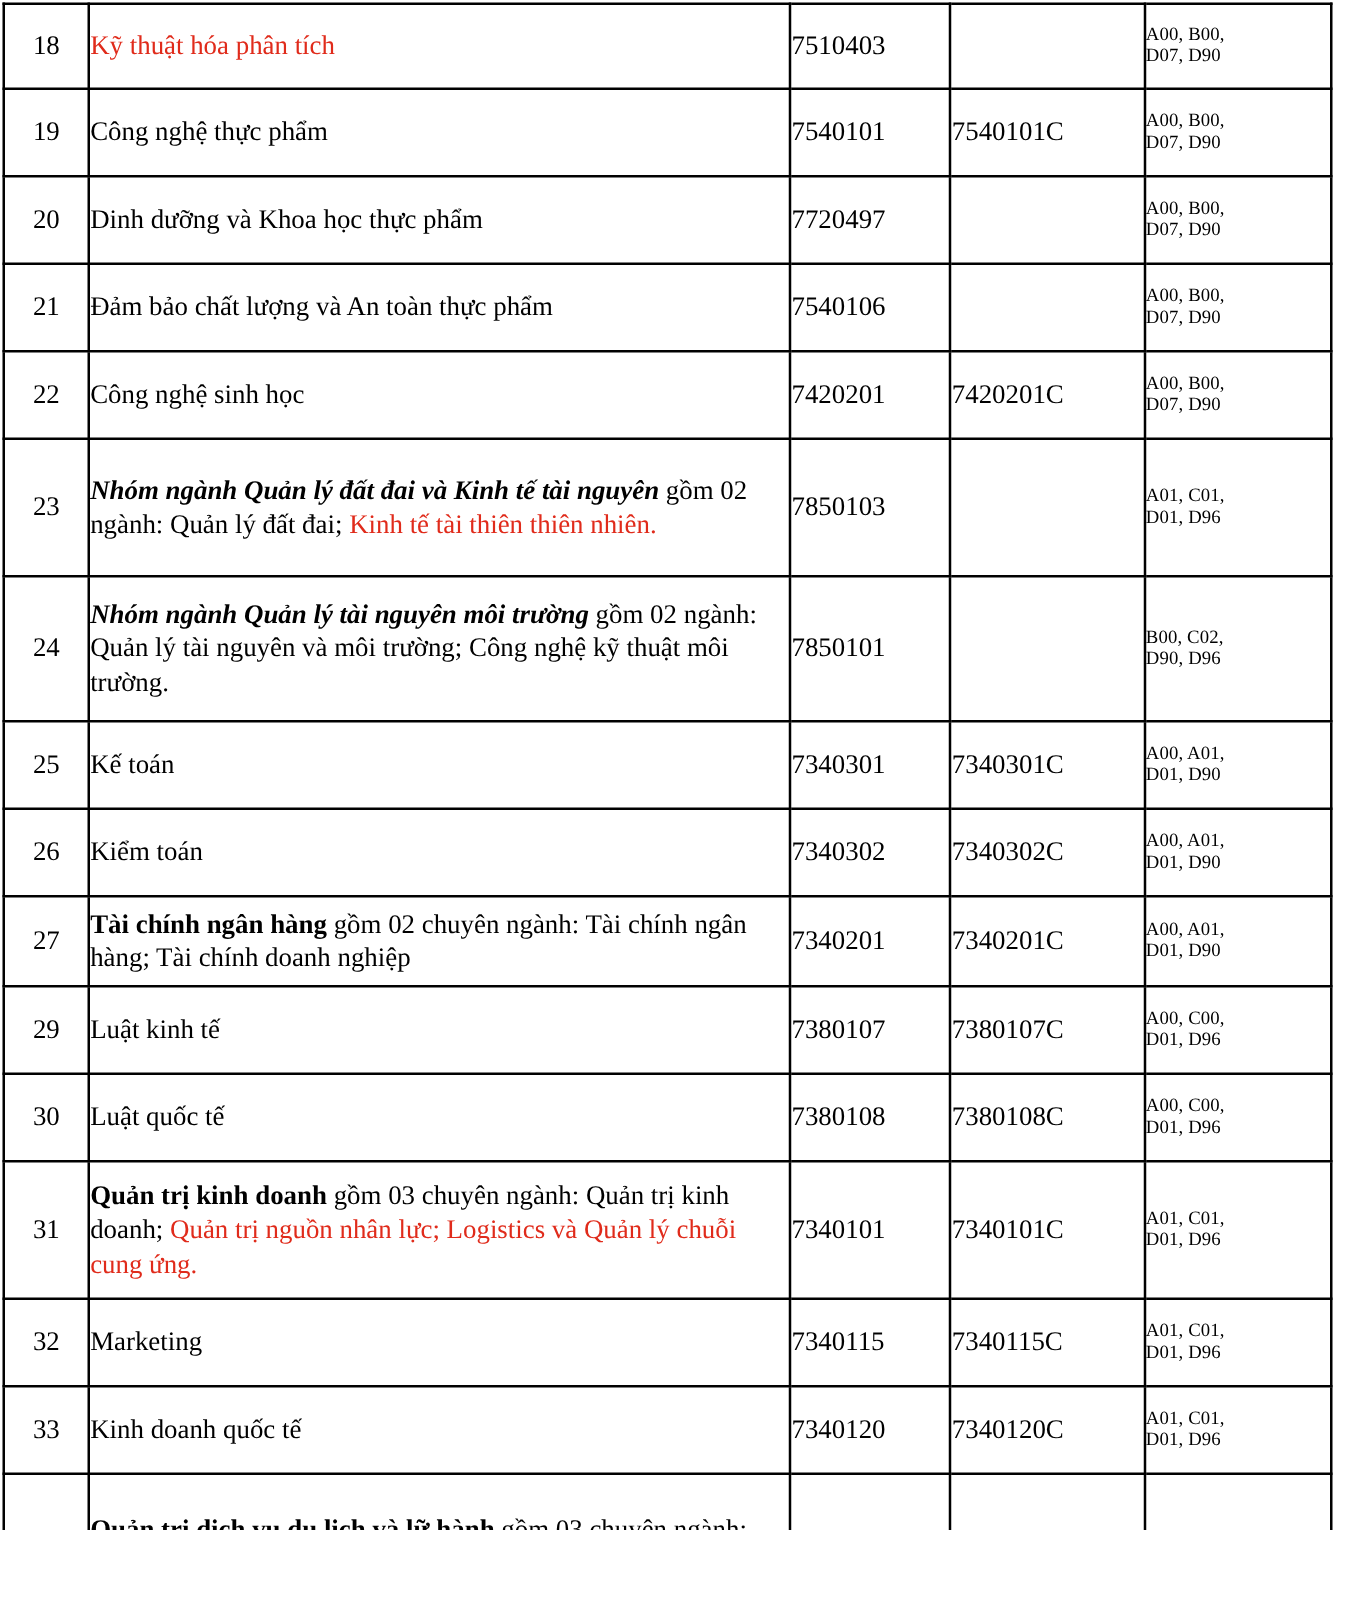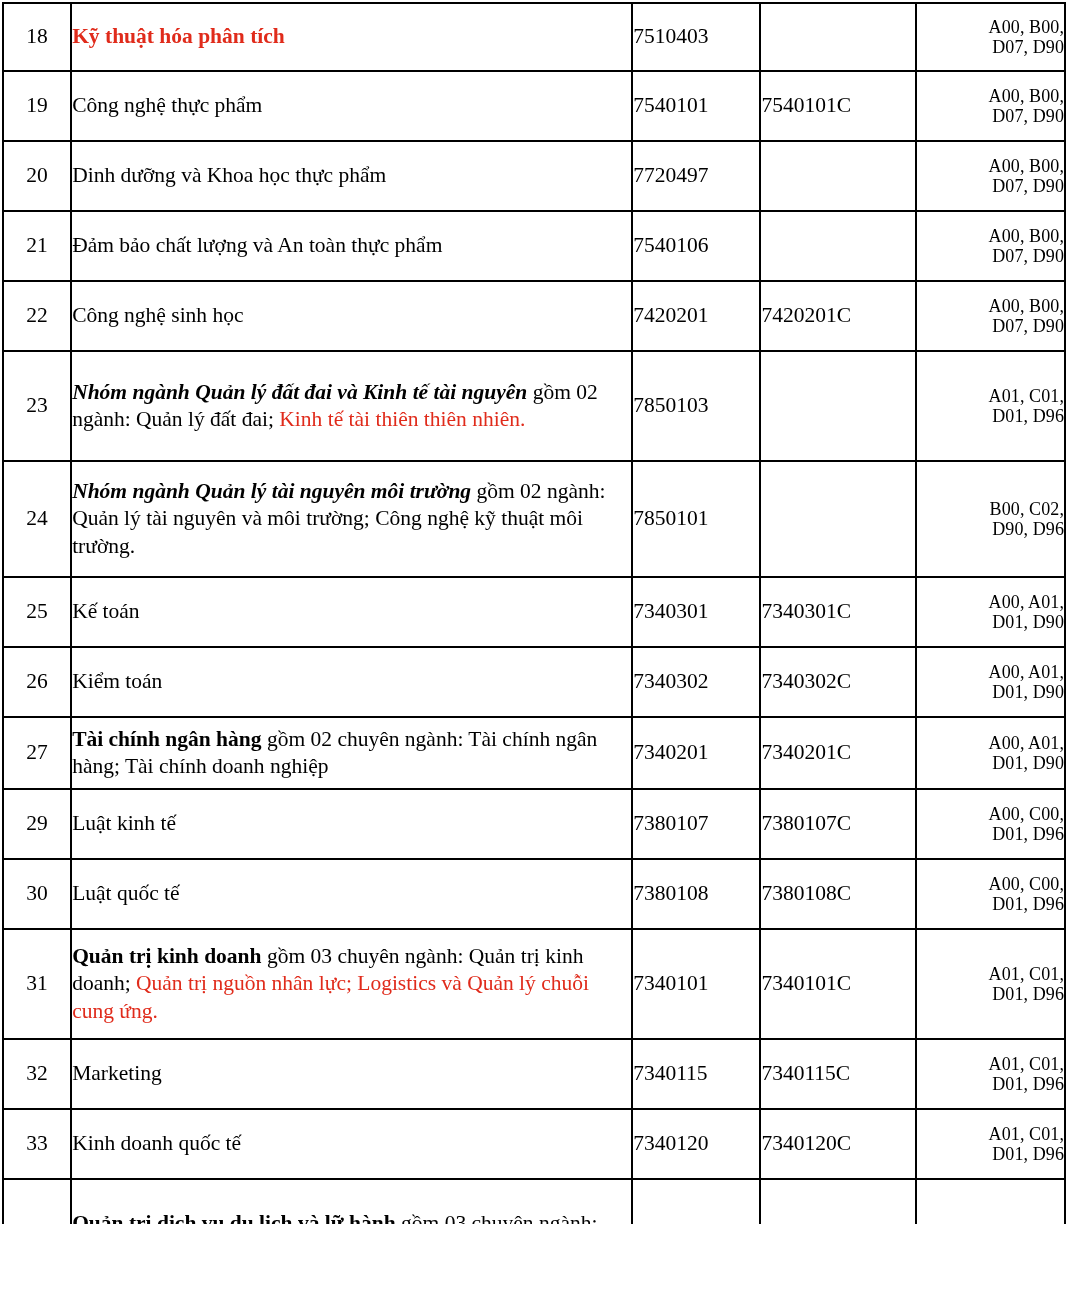--- a/index.html
+++ b/index.html
@@ -49,29 +49,29 @@
   td.name {
     text-align: left;
     padding: 3px 6px 3px 12px;
     line-height: 1.26;
   }
   td.code {
     font-size: 21.5px;
     white-space: nowrap;
   }
   td.combo {
-    text-align: right;
-    font-size: 18px;
+    text-align: left;
+    font-size: 15px;
     line-height: 1.12;
     white-space: pre-line;
     letter-spacing: 0.1px;
   }
   .bi { font-weight: bold; font-style: italic; }
   .b  { font-weight: bold; }
-  .red { color: #E02B1B; font-weight: bold; }
+  .red { color: #E02B1B; }
   .nm { font-weight: normal; font-style: normal; }
   .multiline { white-space: pre-line; }
 </style>
 </head>
 <body>
 
 <div class="sheet">
   <table class="major-table">
     <colgroup>
       <col class="c-idx">

